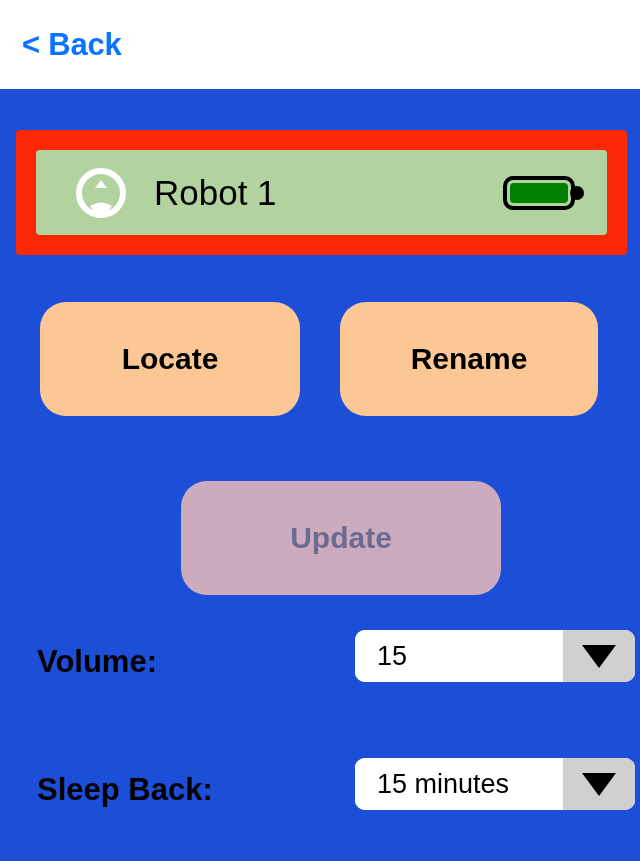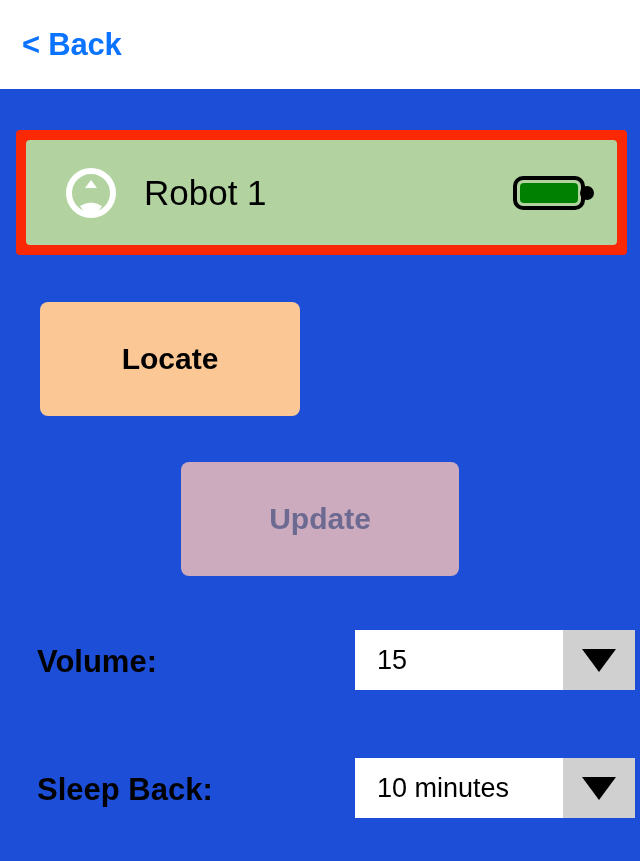--- a/index.html
+++ b/index.html
@@ -60,21 +60,21 @@
   
   .robot-card-wrap {
     position: absolute;
     left: 16px;
     top: 130px;
     width: 611px;
     height: 125px;
     background: #fa2805;
     border-radius: 4px;
     box-sizing: border-box;
-    padding: 10px;
+    padding: 20px;
     cursor: pointer;
   }
   .robot-card {
     position: relative;
     width: 100%;
     height: 100%;
     background: #b2d3a0;
     border-radius: 4px;
     display: flex;
     align-items: center;
@@ -102,21 +102,21 @@
     top: 50%;
     transform: translateY(-50%);
     width: 82px;
     height: 34px;
   }
 
   
   .btn {
     position: absolute;
     border: none;
-    border-radius: 8px;
+    border-radius: 26px;
     font-family: "Liberation Sans", sans-serif;
     font-size: 30px;
     font-weight: bold;
     padding: 0;
     cursor: pointer;
     display: flex;
     align-items: center;
     justify-content: center;
   }
   .btn-locate {
@@ -130,22 +130,22 @@
   .btn-rename {
     left: 340px;
     top: 302px;
     width: 258px;
     height: 114px;
     background: #fbc794;
     color: #000000;
   }
   .btn-update {
     left: 181px;
-    top: 462px;
-    width: 278px;
+    top: 481px;
+    width: 320px;
     height: 114px;
     background: #ccabbe;
     color: #6d6a91;
     cursor: default;
   }
 
   
   .setting-row {
     position: absolute;
     left: 15px;
@@ -166,22 +166,22 @@
     font-weight: bold;
     color: #000000;
     white-space: nowrap;
   }
 
   .select-box {
     position: absolute;
     left: 340px;
     top: 0;
     width: 280px;
-    height: 60px;
-    border-radius: 0;
+    height: 52px;
+    border-radius: 10px;
     overflow: hidden;
     display: flex;
     cursor: pointer;
     background: #ffffff;
   }
   .select-value {
     flex: 1 1 auto;
     background: #ffffff;
     display: flex;
     align-items: center;
@@ -234,36 +234,37 @@
           <rect x="7" y="7" width="58" height="20" rx="4" ry="4" fill="#008000"></rect>
           <circle cx="74" cy="17" r="7" fill="#000000"></circle>
         </svg>
       </span>
 
     </div>
   </div>
 
   <button class="btn btn-locate">Locate</button>
 
+  <button class="btn btn-rename">Rename</button>
 
   <button class="btn btn-update">Update</button>
 
   <div class="setting-row row-volume">
     <span class="setting-label">Volume:</span>
     <div class="select-box">
       <div class="select-value">15</div>
       <div class="select-arrow">
         <span class="caret"></span>
       </div>
     </div>
   </div>
 
   <div class="setting-row row-sleep">
     <span class="setting-label">Sleep Back:</span>
     <div class="select-box">
-      <div class="select-value">10 minutes</div>
+      <div class="select-value">15 minutes</div>
       <div class="select-arrow">
         <span class="caret"></span>
       </div>
     </div>
   </div>
 
 </div>
 
 </body></html>

